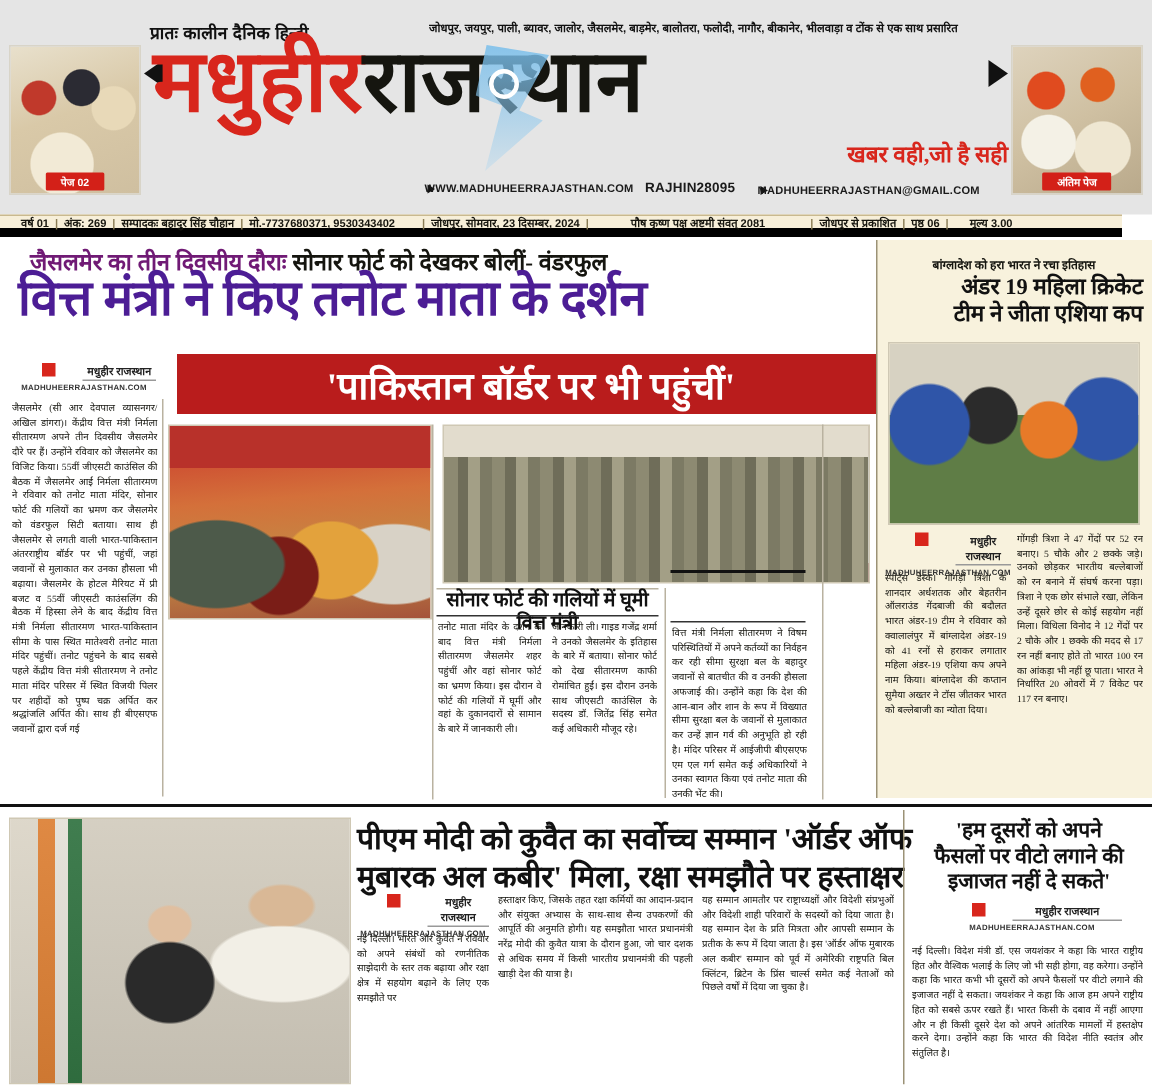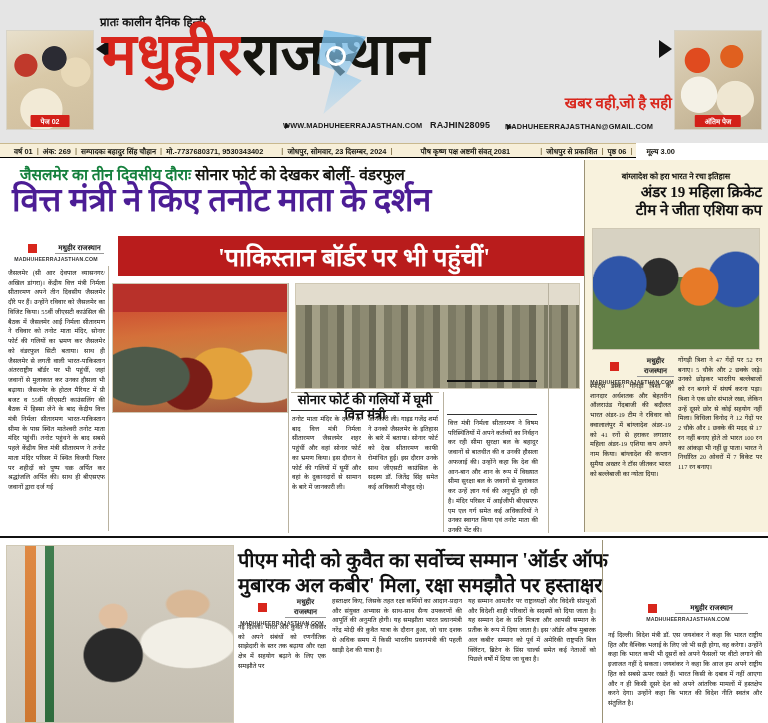--- a/index.html
+++ b/index.html
@@ -94,53 +94,53 @@
   }
   .arrow-big-l, .arrow-big-r {
     position: absolute; top: 40px; width: 0; height: 0;
     border-top: 9px solid transparent; border-bottom: 9px solid transparent;
   }
   .arrow-big-l { left: 96px; border-right: 13px solid #111; }
   .arrow-big-r { right: 96px; border-left: 13px solid #111; }
 
   
   .infobar {
-    position: absolute; left: 0; top: 143px; width: 636px; height: 15px;
-    background: #f7efd9; border-top: 1px solid #c9b98f; border-bottom: 1px solid #000000;
+    position: absolute; left: 0; top: 143px; width: 748px; height: 15px;
+    background: #f7efd9; border-top: 1px solid #c9b98f; border-bottom: 6px solid #000000;
     display: flex; align-items: center;
     font-size: 7.4px; font-weight: bold; color: #17160f;
   }
   .infobar i { font-style: normal; white-space: nowrap; }
   .infobar .sep { color: #8a7c55; padding: 0 4px; }
 
   
   .kicker {
     position: absolute; left: 20px; top: 163px; width: 570px;
     font-size: 15.5px; font-weight: bold; color: #15150f; white-space: nowrap;
     font-family: "Liberation Serif","DejaVu Serif",serif;
   }
-  .kicker b.red { color: #15803d; }
+  .kicker b.red { color: #701a75; }
   .mainhead {
     position: absolute; left: 12px; top: 183px; width: 578px;
     font-family: "Liberation Serif","DejaVu Serif",serif;
     font-size: 33px; font-weight: bold; color: #4c1d95; line-height: 1.08;
     white-space: nowrap; letter-spacing: -.3px;
   }
   .blueband {
     position: absolute; left: 118px; top: 236px; width: 472px; height: 40px;
     background: #b91c1c; display: flex; align-items: center; justify-content: center;
   }
   .blueband span {
     color: #fff; font-family: "Liberation Serif","DejaVu Serif",serif;
     font-size: 25px; font-weight: bold; white-space: nowrap;
   }
 
   
   .credit { position: absolute; width: 96px; }
-  .credit .cred-top { display: flex; align-items: center; gap: 18px; margin-left: 20px; }
+  .credit .cred-top { display: flex; gap: 18px; margin-left: 20px; }
   .credit .sq { width: 9px; height: 9px; background: #d8261c; flex: none; }
   .credit .cname {
     flex: 1; text-align: center; font-size: 7.2px; font-weight: bold; color: #222;
     border-bottom: 1px solid #999; padding-bottom: 1px;
   }
   .credit .cdom {
     text-align: center; font-size: 5.2px; color: #333; letter-spacing: .2px;
     margin-top: 2px; font-weight: bold;
   }
 
@@ -215,20 +215,21 @@
 </style>
 </head>
 <body>
 
 <div class="page">
 
   <div class="masthead">
 
     <div class="tagline-left">प्रातः कालीन दैनिक हिन्दी</div>
 
+    <div class="tagline-right">जोधपुर, जयपुर, पाली, ब्यावर, जालोर, जैसलमेर, बाड़मेर, बालोतरा, फलोदी, नागौर, बीकानेर, भीलवाड़ा व टोंक से एक साथ प्रसारित</div>
 
     <div class="side-photo left">
       <div class="img-crowd1"></div>
       <div class="ph-badge">पेज 02</div>
     </div>
 
     <div class="side-photo right">
       <div class="img-crowd2"></div>
       <div class="ph-badge">अंतिम पेज</div>
     </div>
@@ -361,20 +362,25 @@
     </div>
     <div class="cdom">MADHUHEERRAJASTHAN.COM</div>
   </div>
 
   <div class="col-text" style="position:absolute; left:238px; top:622px; width:88px; height:98px; overflow:hidden;">नई दिल्ली। भारत और कुवैत ने रविवार को अपने संबंधों को रणनीतिक साझेदारी के स्तर तक बढ़ाया और रक्षा क्षेत्र में सहयोग बढ़ाने के लिए एक समझौते पर</div>
   <div class="col-text" style="position:absolute; left:332px; top:596px; width:130px; height:124px; overflow:hidden;">हस्ताक्षर किए, जिसके तहत रक्षा कर्मियों का आदान-प्रदान और संयुक्त अभ्यास के साथ-साथ सैन्य उपकरणों की आपूर्ति की अनुमति होगी। यह समझौता भारत प्रधानमंत्री नरेंद्र मोदी की कुवैत यात्रा के दौरान हुआ, जो चार दशक से अधिक समय में किसी भारतीय प्रधानमंत्री की पहली खाड़ी देश की यात्रा है।</div>
   <div class="col-text" style="position:absolute; left:468px; top:596px; width:128px; height:124px; overflow:hidden;">यह सम्मान आमतौर पर राष्ट्राध्यक्षों और विदेशी संप्रभुओं और विदेशी शाही परिवारों के सदस्यों को दिया जाता है। यह सम्मान देश के प्रति मित्रता और आपसी सम्मान के प्रतीक के रूप में दिया जाता है। इस 'ऑर्डर ऑफ मुबारक अल कबीर' सम्मान को पूर्व में अमेरिकी राष्ट्रपति बिल क्लिंटन, ब्रिटेन के प्रिंस चार्ल्स समेत कई नेताओं को पिछले वर्षों में दिया जा चुका है।</div>
 
   <div class="vrule" style="left:602px; top:540px; height:183px; border-left:1px solid #9b9276;"></div>
 
+  <div class="subhead" style="position:absolute; left:608px; top:546px; width:156px; text-align:center; font-size:14px; line-height:1.22;">
+    <div>'हम दूसरों को अपने</div>
+    <div>फैसलों पर वीटो लगाने की</div>
+    <div>इजाजत नहीं दे सकते'</div>
+  </div>
 
   <div class="credit" style="left:628px; top:602px; width:120px;">
     <div class="cred-top">
       <div class="sq"></div>
       <div class="cname">मधुहीर राजस्थान</div>
     </div>
     <div class="cdom">MADHUHEERRAJASTHAN.COM</div>
   </div>
 
   <div class="col-text" style="position:absolute; left:608px; top:630px; width:154px; height:90px; overflow:hidden;">नई दिल्ली। विदेश मंत्री डॉ. एस जयशंकर ने कहा कि भारत राष्ट्रीय हित और वैश्विक भलाई के लिए जो भी सही होगा, वह करेगा। उन्होंने कहा कि भारत कभी भी दूसरों को अपने फैसलों पर वीटो लगाने की इजाजत नहीं दे सकता। जयशंकर ने कहा कि आज हम अपने राष्ट्रीय हित को सबसे ऊपर रखते हैं। भारत किसी के दबाव में नहीं आएगा और न ही किसी दूसरे देश को अपने आंतरिक मामलों में हस्तक्षेप करने देगा। उन्होंने कहा कि भारत की विदेश नीति स्वतंत्र और संतुलित है।</div>

